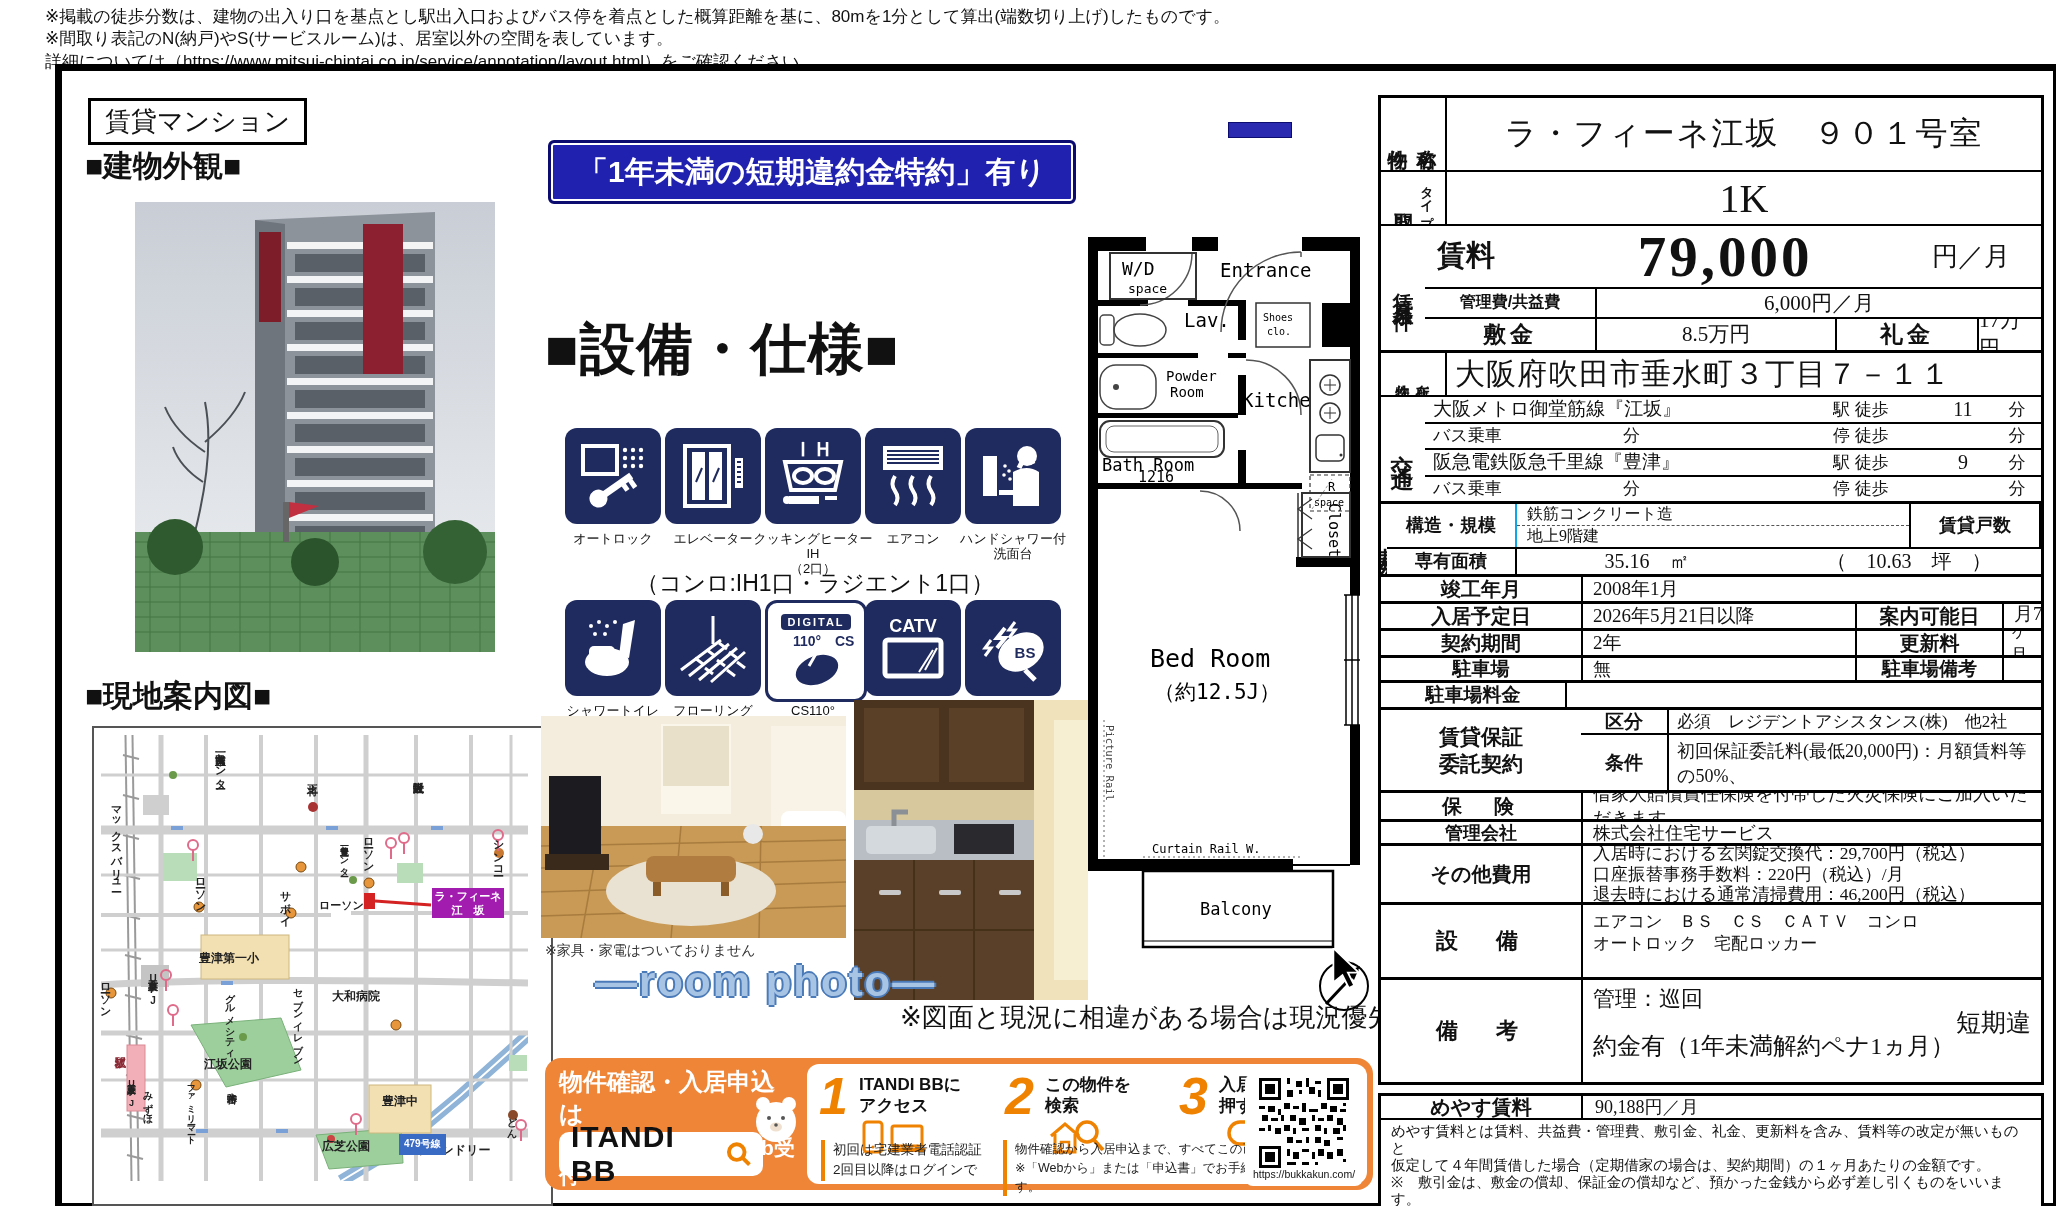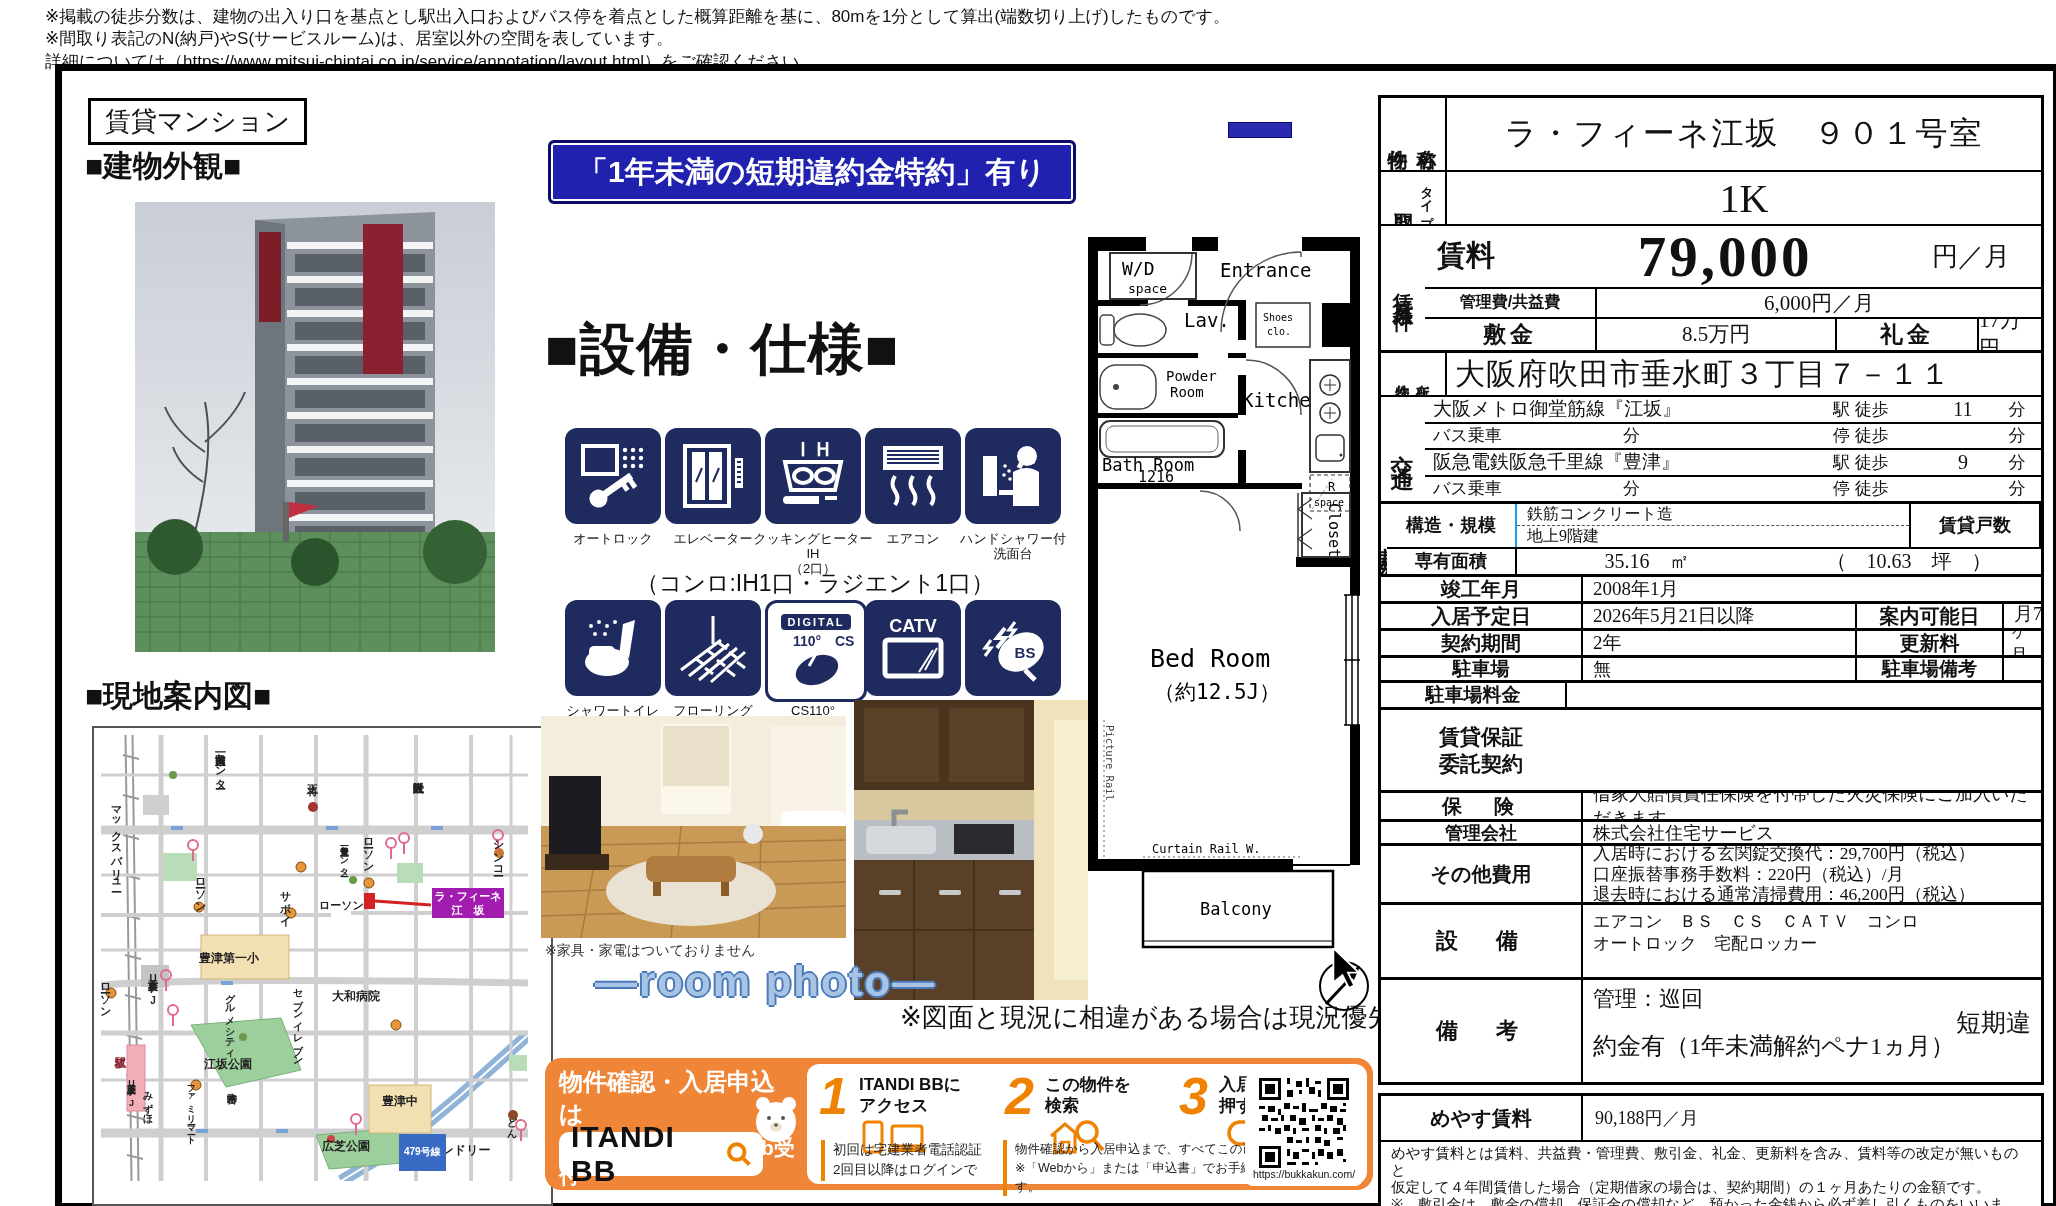--- a/index.html
+++ b/index.html
@@ -225,21 +225,21 @@
   <span class="maplab" style="left:110px;top:330px;font-size:12px;" data-bind="map.labels.16">江坂公園</span>
   <span class="maplab vtl" style="left:20px;top:320px;color:#8a2a35;" data-bind="map.labels.17">江坂駅</span>
   <span class="maplab vtl" style="left:48px;top:356px;font-size:10px;" data-bind="map.labels.18">みずほ</span>
   <span class="maplab vtl" style="left:32px;top:350px;font-size:9px;" data-bind="map.labels.19">三菱東京UFJ</span>
   <span class="maplab vtl" style="left:92px;top:350px;font-size:9px;" data-bind="map.labels.20">ファミリーマート</span>
   <span class="maplab vtl" style="left:132px;top:357px;font-size:10px;" data-bind="map.labels.21">木曽路</span>
   <span class="maplab" style="left:288px;top:367px;font-size:12px;" data-bind="map.labels.22">豊津中</span>
   <span class="maplab" style="left:228px;top:412px;font-size:12px;" data-bind="map.labels.23">広芝公園</span>
   <span class="maplab" style="left:323px;top:416px;font-size:12px;" data-bind="map.labels.24">フレンドリー</span>
   <span class="maplab vtl" style="left:412px;top:382px;font-size:10px;" data-bind="map.labels.25">どん</span>
-  <span class="maplab" style="left:305px;top:406px;font-size:10px;background:#3a6bc4;color:#fff;padding:13px 5px;border-radius:0;" data-bind="map.route">479号線</span>
+  <span class="maplab" style="left:305px;top:406px;font-size:10px;background:#3a6bc4;color:#fff;padding:5px 5px;border-radius:0;" data-bind="map.route">479号線</span>
   <div class="abs" style="left:338px;top:160px;width:72px;height:28px;background:#a21caf;color:#fff;text-align:center;font-size:11px;font-weight:bold;line-height:1.25;padding-top:2px;">
     <div data-bind="map.property1">ラ・フィーネ</div>
     <div data-bind="map.property2">江　坂</div>
   </div>
 </div>
 
 <div class="abs" style="left:548px;top:140px;width:522px;height:58px;background:#2121b0;border:3px solid #0b0b70;border-radius:6px;box-shadow:inset 0 0 0 2px #fff;display:flex;align-items:center;justify-content:center;color:#fff;font-size:30px;font-weight:bold;" data-bind="banner.short_term">「1年未満の短期違約金特約」有り</div>
 
 <div class="abs b" style="left:545px;top:312px;font-size:56px;letter-spacing:1px;" data-bind="equipment.heading">■設備・仕様■</div>
 
@@ -839,20 +839,31 @@
     <div class="row" style="height:24px;">
       <div class="cell lab" style="width:184px;font-size:19px;" data-bind="table.parkfee_l">駐車場料金</div>
       <div class="cell l ser" style="flex:1;font-size:18px;" data-bind="table.parkfee_v"></div>
     </div>
   </div>
 
   <div class="sec">
     <div class="row" style="height:80px;">
       <div class="cell lab" style="width:200px;font-size:21px;text-align:center;line-height:1.3;" data-bind="table.guar_l">賃貸保証
 委託契約</div>
+      <div class="col">
+        <div class="row" style="height:24px;">
+          <div class="cell lab" style="width:86px;font-size:19px;border-left:none;" data-bind="table.kubun_l">区分</div>
+          <div class="cell l ser" style="flex:1;font-size:17px;padding-left:8px;" data-bind="table.kubun_v">必須　レジデントアシスタンス(株)　他2社</div>
+        </div>
+        <div class="row" style="height:56px;">
+          <div class="cell lab" style="width:86px;font-size:19px;border-left:none;" data-bind="table.joken_l">条件</div>
+          <div class="cell l ser" style="flex:1;font-size:18px;padding-left:8px;line-height:1.35;align-items:flex-start;padding-top:4px;" data-bind="table.joken_v">初回保証委託料(最低20,000円)：月額賃料等の50%、
+２年目以降：9,600円/年</div>
+        </div>
+      </div>
     </div>
   </div>
 
   <div class="sec">
     <div class="row" style="height:26px;">
       <div class="cell lab" style="width:200px;font-size:20px;letter-spacing:6px;" data-bind="table.ins_l">保　険</div>
       <div class="cell l ser" style="flex:1;font-size:18px;padding-left:10px;" data-bind="table.ins_v">借家人賠償責任保険を付帯した火災保険にご加入いただきます</div>
     </div>
   </div>
   <div class="sec">
@@ -881,21 +892,21 @@
       <div class="cell lab" style="width:200px;font-size:22px;letter-spacing:8px;" data-bind="table.biko_l">備　考</div>
       <div style="flex:1;position:relative;border-left:2px solid #000;">
         <span class="abs ser" style="left:10px;top:4px;font-size:22px;" data-bind="table.biko_v1">管理：巡回</span>
         <span class="abs ser" style="right:10px;top:26px;font-size:25px;" data-bind="table.biko_float">短期違</span>
         <span class="abs ser" style="left:10px;top:50px;font-size:24px;" data-bind="table.biko_v2">約金有（1年未満解約ペナ1ヵ月）</span>
       </div>
     </div>
   </div>
 
   <div class="sec" style="margin-top:8px;">
-    <div class="row" style="height:44px;">
+    <div class="row" style="height:22px;">
       <div class="cell lab" style="width:200px;font-size:20px;" data-bind="table.meyasu_l">めやす賃料</div>
       <div class="cell l ser" style="flex:1;font-size:18px;padding-left:12px;" data-bind="table.meyasu_v">90,188円／月</div>
     </div>
     <div class="row" style="height:98px;">
       <div class="ser" style="flex:1;font-size:14.5px;line-height:1.18;padding:3px 10px;" data-bind="table.meyasu_note">めやす賃料とは賃料、共益費・管理費、敷引金、礼金、更新料を含み、賃料等の改定が無いものと
 仮定して４年間賃借した場合（定期借家の場合は、契約期間）の１ヶ月あたりの金額です。
 ※　敷引金は、敷金の償却、保証金の償却など、預かった金銭から必ず差し引くものをいいます。
 ※　めやす賃料は、消費者に適切な情報を提供する為の表示であり、事業者に一時金を推奨
 　　しているものではありません。
 ※　めやす賃料は、実際の総支払額と異なる場合があります。詳しくは、不動産会社にご確認ください。</div>

